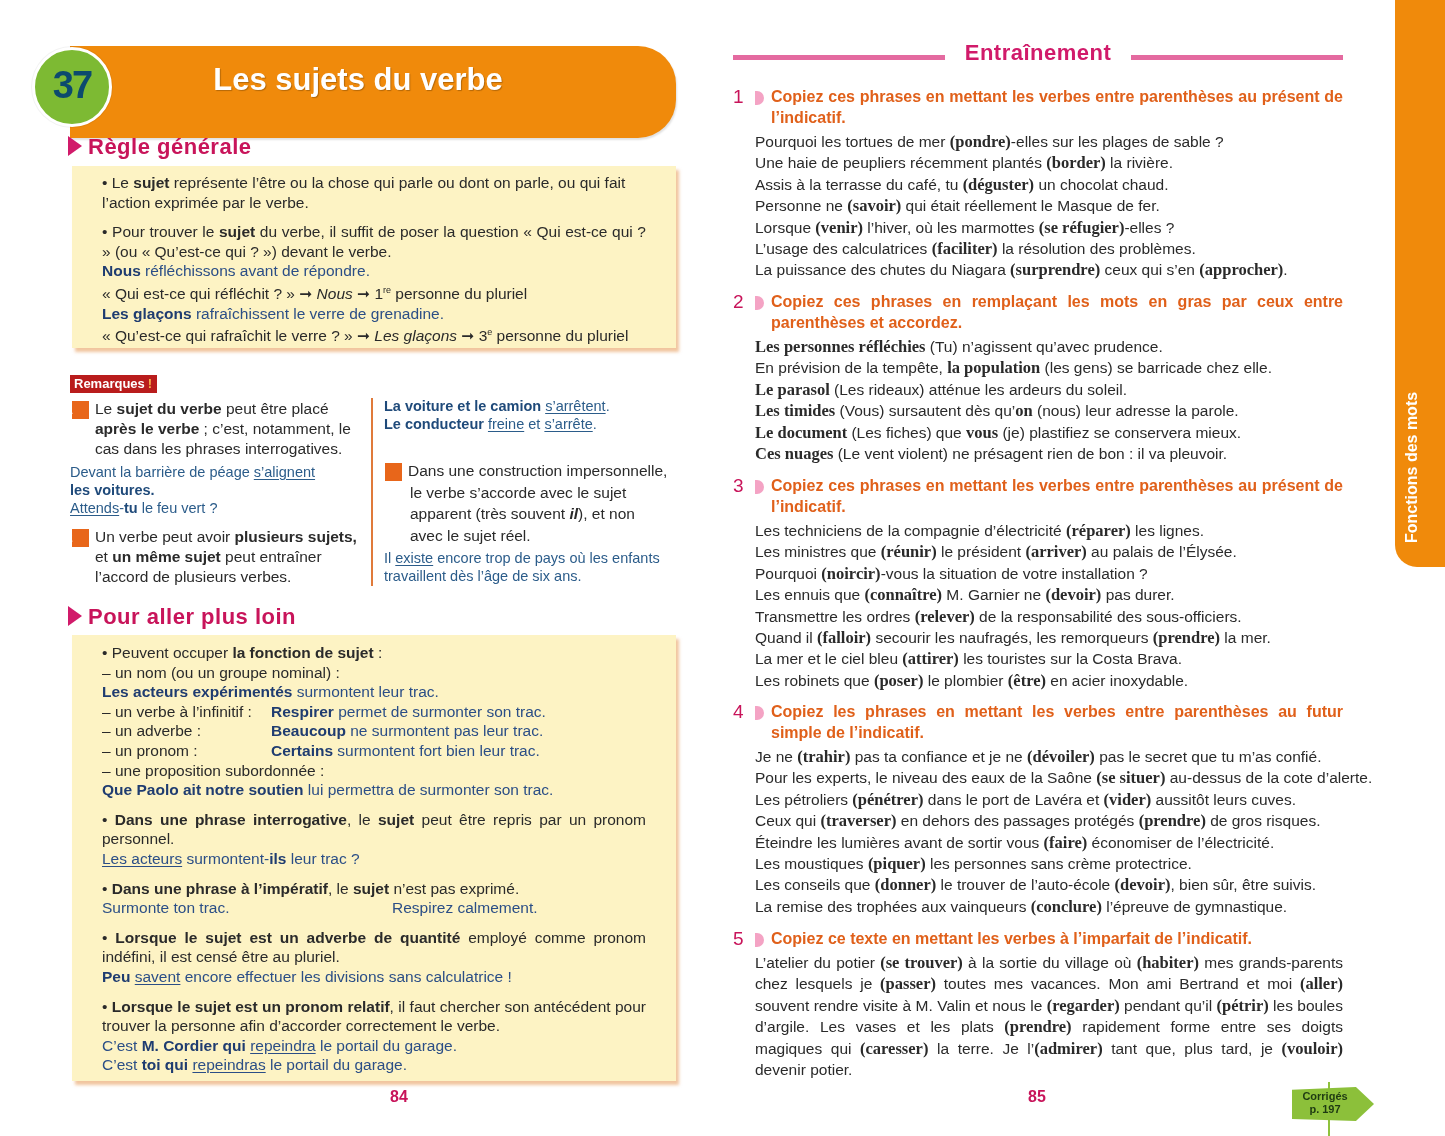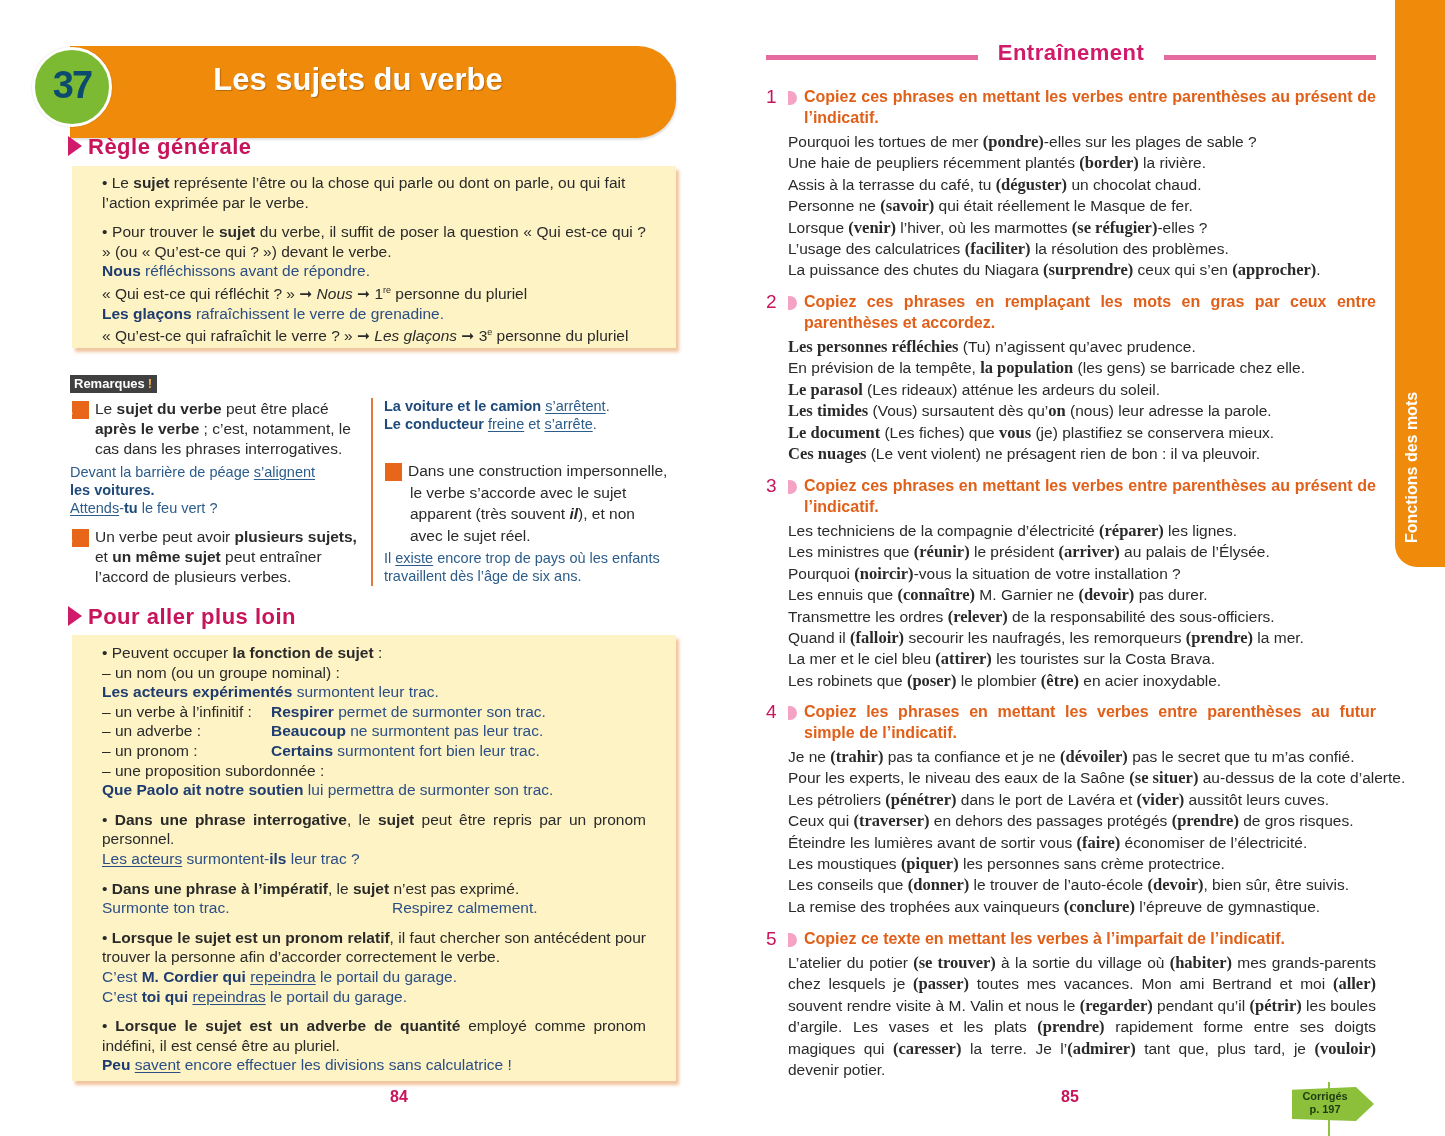--- a/index.html
+++ b/index.html
@@ -4,21 +4,21 @@
   <style>
     html, body { margin: 0; padding: 0; }
     body {
       width: 1445px; height: 1136px; position: relative; overflow: hidden;
       background: #ffffff;
       font-family: "Liberation Sans", sans-serif;
       color: #2a2a2a;
     }
     .page { position: absolute; top: 0; }
     #left-page { left: 0; width: 720px; height: 1136px; }
-    #right-page { left: 720px; width: 725px; height: 1064px; }
+    #right-page { left: 687px; width: 725px; height: 1064px; }
 
     
     .title-banner {
       position: absolute; left: 70px; top: 46px; width: 606px; height: 92px;
       background: #f08a0b; border-radius: 0 38px 38px 0;
       box-shadow: 1px 2px 2px rgba(0,0,0,0.12);
     }
     .title-text {
       position: absolute; left: 0; right: 30px; top: 16px; text-align: center;
       color: #fff; font-size: 31px; font-weight: bold;
@@ -52,21 +52,21 @@
     }
     .yellow-box p { margin: 0 0 10px 0; }
     .yellow-box p:last-child { margin-bottom: 0; }
     .ex { color: #2b4e86; }
     .ex b { color: #1f3c70; }
     .u { text-decoration: underline; text-underline-offset: 2px; }
     .tab-col { display: inline-block; width: 169px; }
 
     
     .remarques-label {
-      position: absolute; left: 70px; top: 375px; background: #404040; color: #fff;
+      position: absolute; left: 70px; top: 375px; background: #b91c1c; color: #fff;
       font-size: 13px; font-weight: bold; padding: 1px 5px 2px 4px;
     }
     .remarques-label .bang { color: #f7b24a; margin-left: 3px; }
     .rem-col { position: absolute; font-size: 15.5px; line-height: 20px; }
     .rem-col p { margin: 0; }
     .num-badge {
       display: inline-block; background: #e8661a; color: #fff; font-weight: bold;
       font-size: 13px; width: 17px; height: 18px; line-height: 18px; text-align: center;
       margin-right: 6px;
     }
@@ -221,27 +221,27 @@
     </p>
     <p style="text-align:justify;">
       <span>• </span><b>Dans une phrase interrogative</b><span>, le </span><b>sujet</b><span> peut être repris par un pronom personnel.</span><br>
       <span class="ex"><span class="u">Les acteurs</span><span> surmontent-</span><b>ils</b><span> leur trac ?</span></span>
     </p>
     <p>
       <span>• </span><b>Dans une phrase à l’impératif</b><span>, le </span><b>sujet</b><span> n’est pas exprimé.</span><br>
       <span class="ex" style="display:inline-block; width:290px;">Surmonte ton trac.</span><span class="ex">Respirez calmement.</span>
     </p>
     <p style="text-align:justify;">
+      <span>• </span><b>Lorsque le sujet est un adverbe de quantité</b><span> employé comme pronom indéfini, il est censé être au pluriel.</span><br>
+      <span class="ex"><b>Peu</b><span> </span><span class="u">savent</span><span> encore effectuer les divisions sans calculatrice !</span></span>
+    </p>
+    <p style="text-align:justify;">
       <span>• </span><b>Lorsque le sujet est un pronom relatif</b><span>, il faut chercher son antécédent pour trouver la personne afin d’accorder correctement le verbe.</span><br>
       <span class="ex"><span>C’est </span><b>M. Cordier qui</b><span> </span><span class="u">repeindra</span><span> le portail du garage.</span></span><br>
       <span class="ex"><span>C’est </span><b>toi qui</b><span> </span><span class="u">repeindras</span><span> le portail du garage.</span></span>
-    </p>
-    <p style="text-align:justify;">
-      <span>• </span><b>Lorsque le sujet est un adverbe de quantité</b><span> employé comme pronom indéfini, il est censé être au pluriel.</span><br>
-      <span class="ex"><b>Peu</b><span> </span><span class="u">savent</span><span> encore effectuer les divisions sans calculatrice !</span></span>
     </p>
   </div>
 
   <div class="page-num" style="left:364px;margin-left:26px;">84</div>
 </div>
 
 <div id="right-page" class="page">
   <div class="entrainement">
     <div class="rule" style="left:0; width:212px;"></div>
     <div class="rule" style="right:0; width:212px;"></div>

